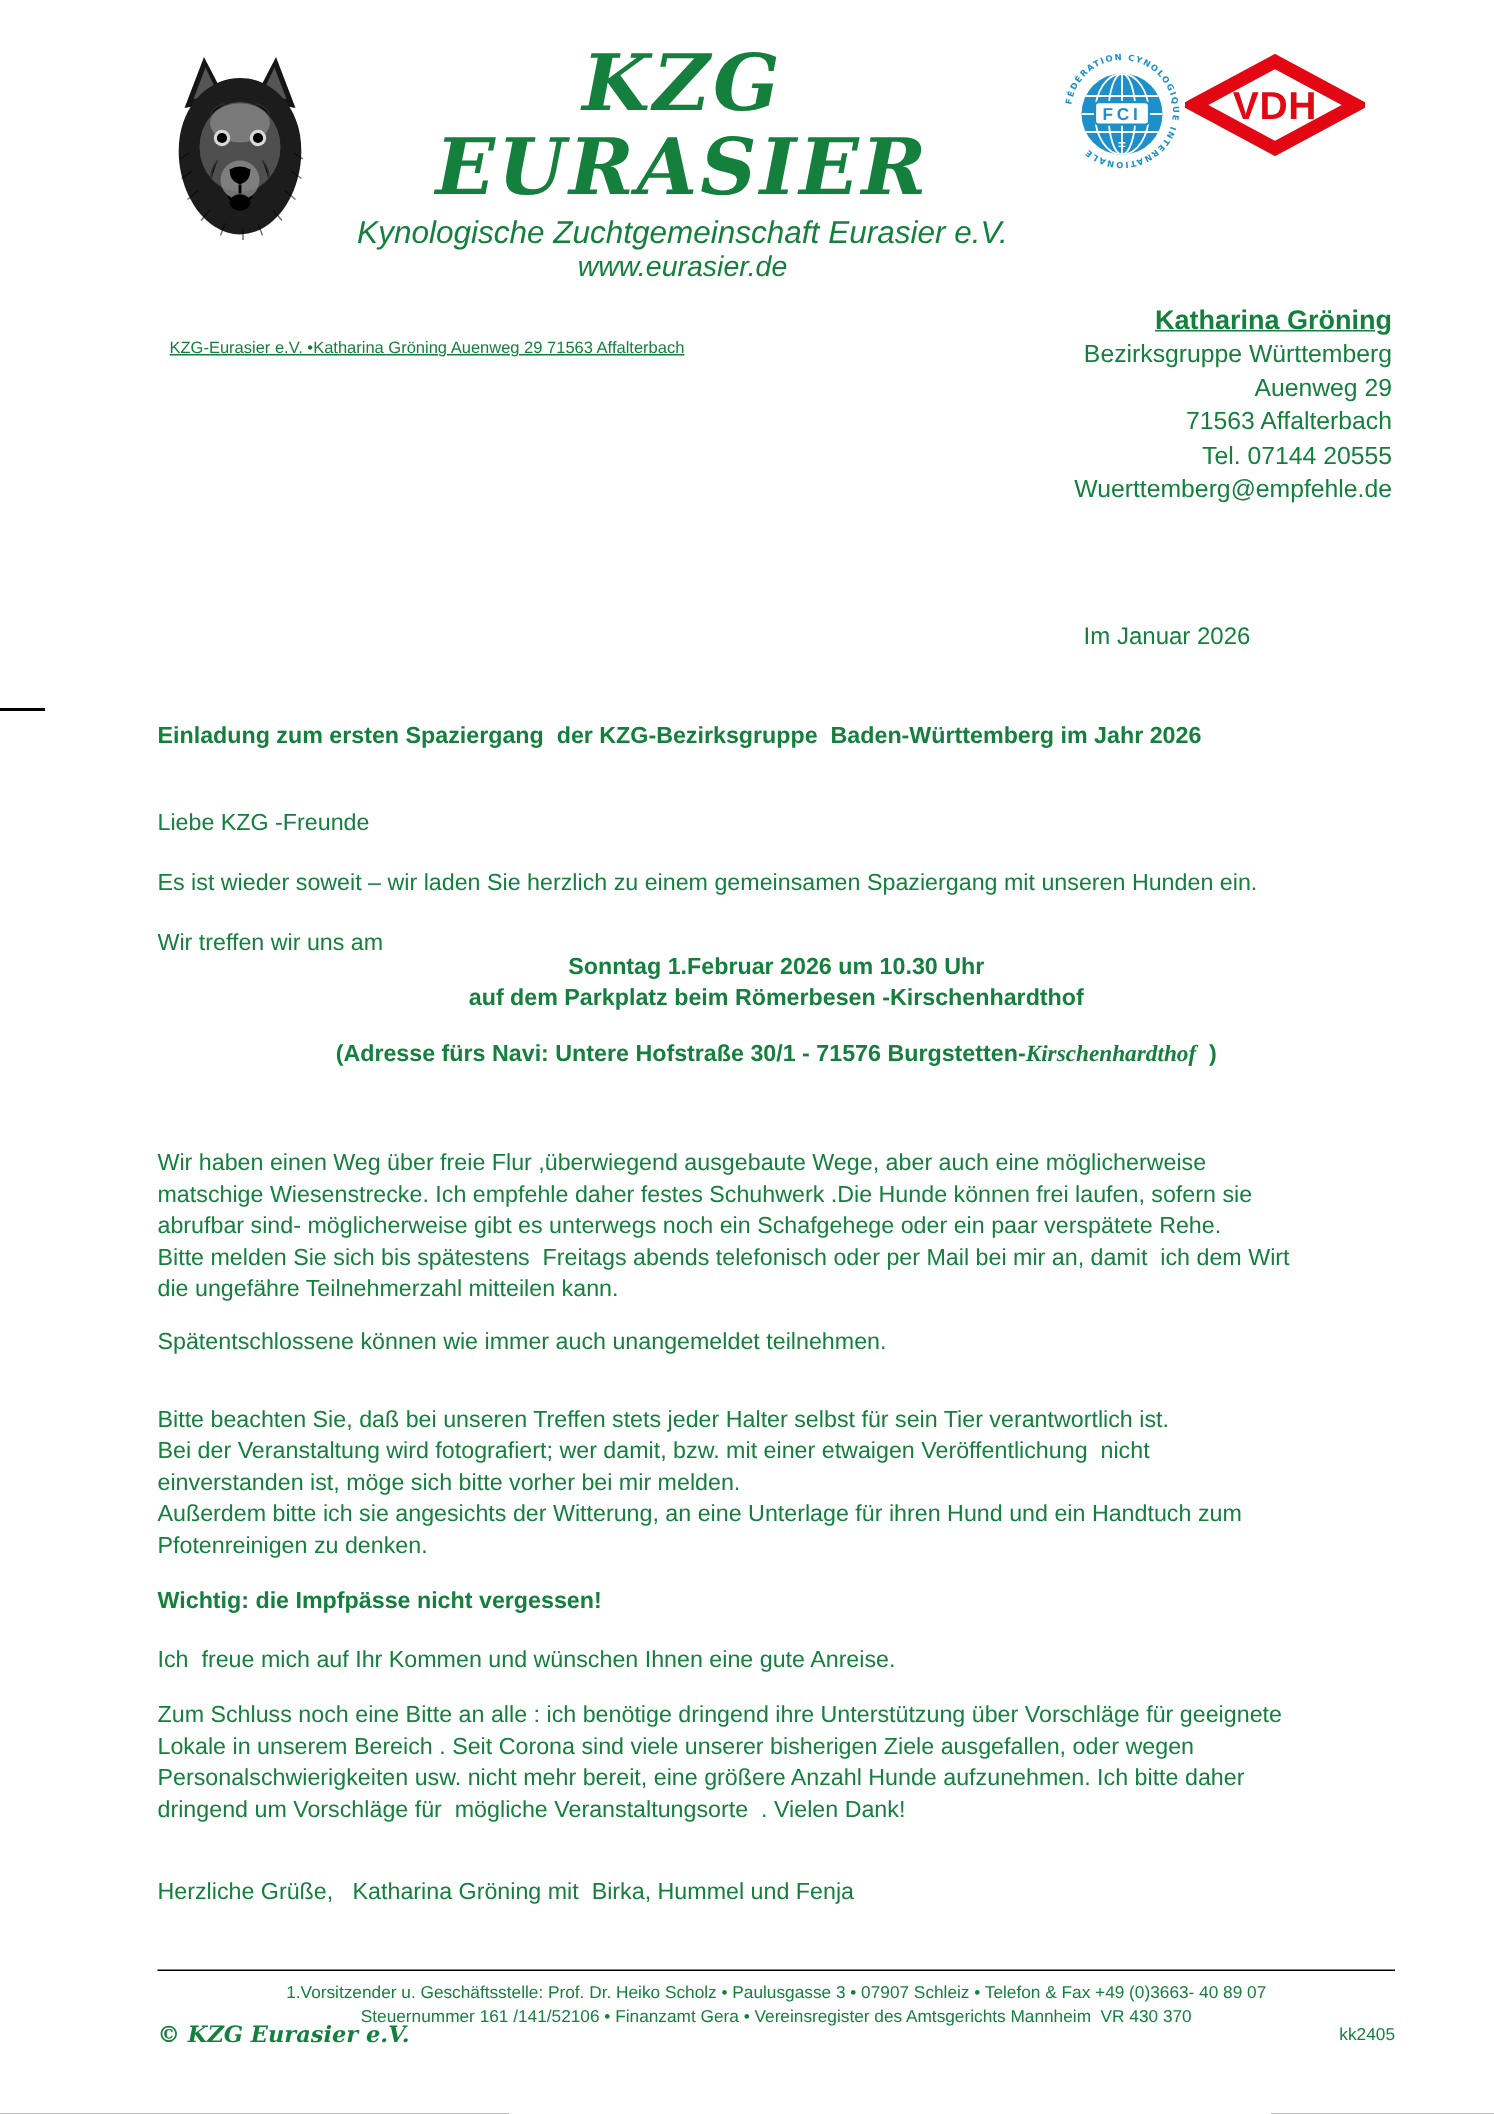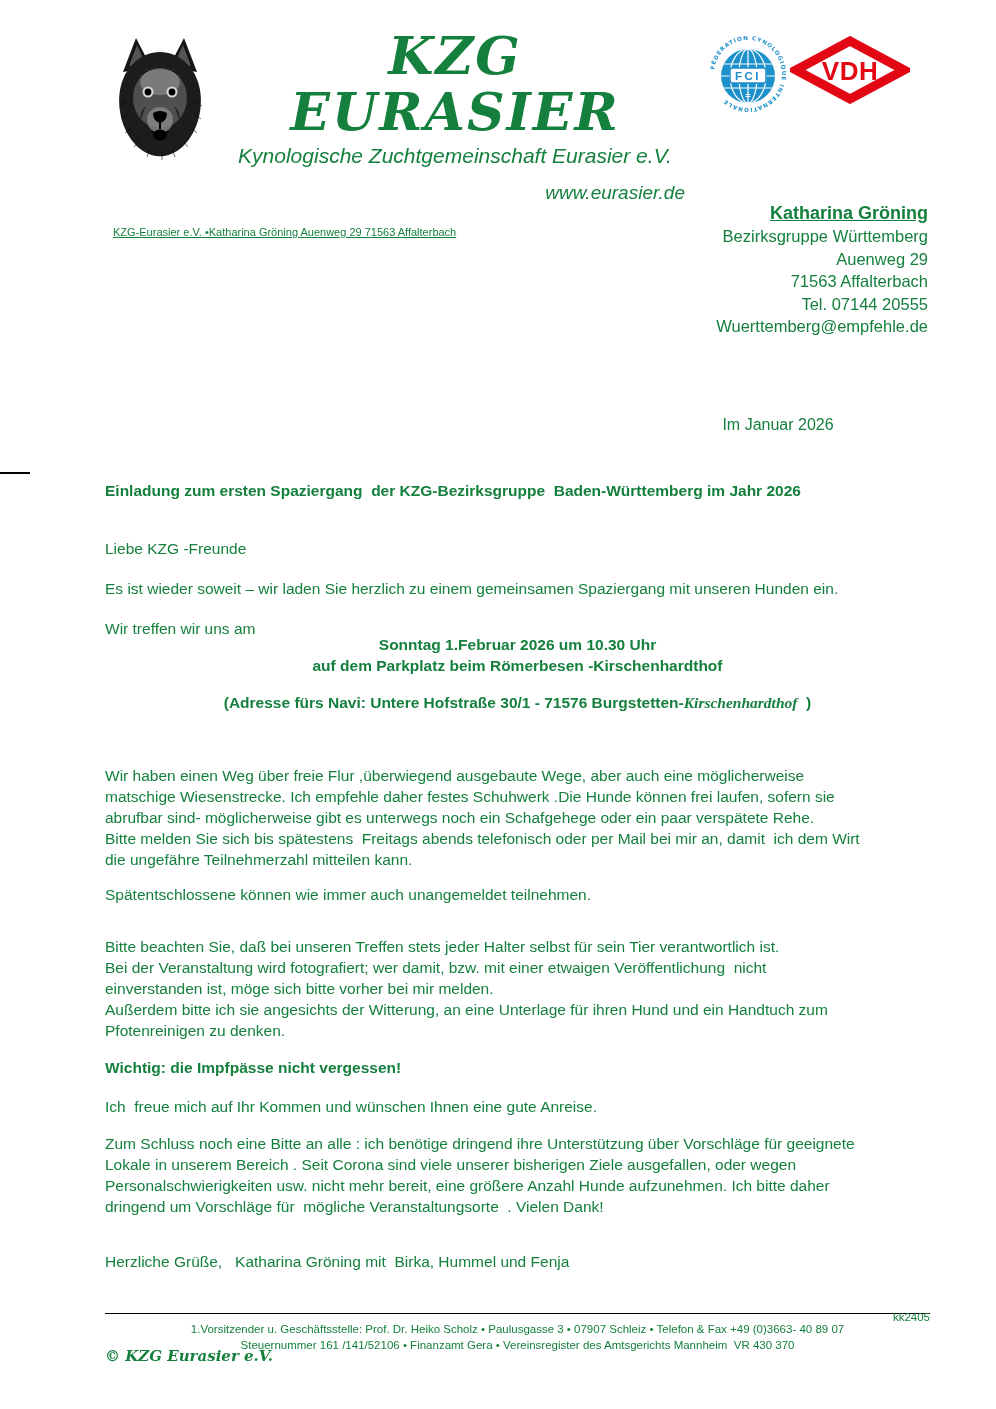--- a/index.html
+++ b/index.html
@@ -98,21 +98,21 @@
       <path d="M43,81 Q50,77 57,81 Q57,89 50,91 Q43,89 43,81 Z" fill="#000"></path>
       <path d="M50,91 L50,97" stroke="#000" stroke-width="2"></path>
       <ellipse cx="50" cy="103" rx="7" ry="5.5" fill="#000"></ellipse>
       <path d="M42,99 Q50,108 58,99" stroke="#000" stroke-width="1.5" fill="none"></path>
     </svg>
   </div>
 
   <div class="abs" style="left:225px;top:28px;width:460px;">
     <div class="org-title t">KZG EURASIER</div>
     <div class="org-subtitle t" style="margin-top:4px;">Kynologische Zuchtgemeinschaft Eurasier e.V.</div>
-    <div class="org-site t" style="margin-top:14px;text-align:right;">www.eurasier.de</div>
+    <div class="org-site t" style="margin-top:0;">www.eurasier.de</div>
   </div>
 
   <div class="abs" style="left:706px;top:32px;width:84px;height:84px;">
     <svg viewBox="0 0 84 84" width="84" height="84">
       <defs>
         <path id="fciring" d="M 8,42 a 34,34 0 1 1 0,0.02"></path>
         <clipPath id="globeclip">
             <circle cx="42" cy="44" r="27"></circle>
           </clipPath>
       </defs>
@@ -193,15 +193,15 @@
 Lokale in unserem Bereich . Seit Corona sind viele unserer bisherigen Ziele ausgefallen, oder wegen
 Personalschwierigkeiten usw. nicht mehr bereit, eine größere Anzahl Hunde aufzunehmen. Ich bitte daher
 dringend um Vorschläge für  mögliche Veranstaltungsorte  . Vielen Dank!</div>
 
   <div class="abs body-text t" style="left:105px;top:1251px;width:825px;">Herzliche Grüße,   Katharina Gröning mit  Birka, Hummel und Fenja</div>
 
   <div class="abs footer-rule" style="left:105px;top:1313px;width:825px;"></div>
   <div class="abs footer-small t" style="left:105px;top:1321px;width:825px;">1.Vorsitzender u. Geschäftsstelle: Prof. Dr. Heiko Scholz • Paulusgasse 3 • 07907 Schleiz • Telefon &amp; Fax +49 (0)3663- 40 89 07</div>
   <div class="abs footer-small t" style="left:105px;top:1337px;width:825px;">Steuernummer 161 /141/52106 • Finanzamt Gera • Vereinsregister des Amtsgerichts Mannheim  VR 430 370</div>
   <div class="abs footer-copy t" style="left:105px;top:1347px;">© KZG Eurasier e.V.</div>
-  <div class="abs footer-code t" style="right:66px;top:1311px;width:120px;">kk2405</div>
+  <div class="abs footer-code t" style="right:66px;top:1351px;width:120px;">kk2405</div>
 
 </div>
 
 </body></html>

